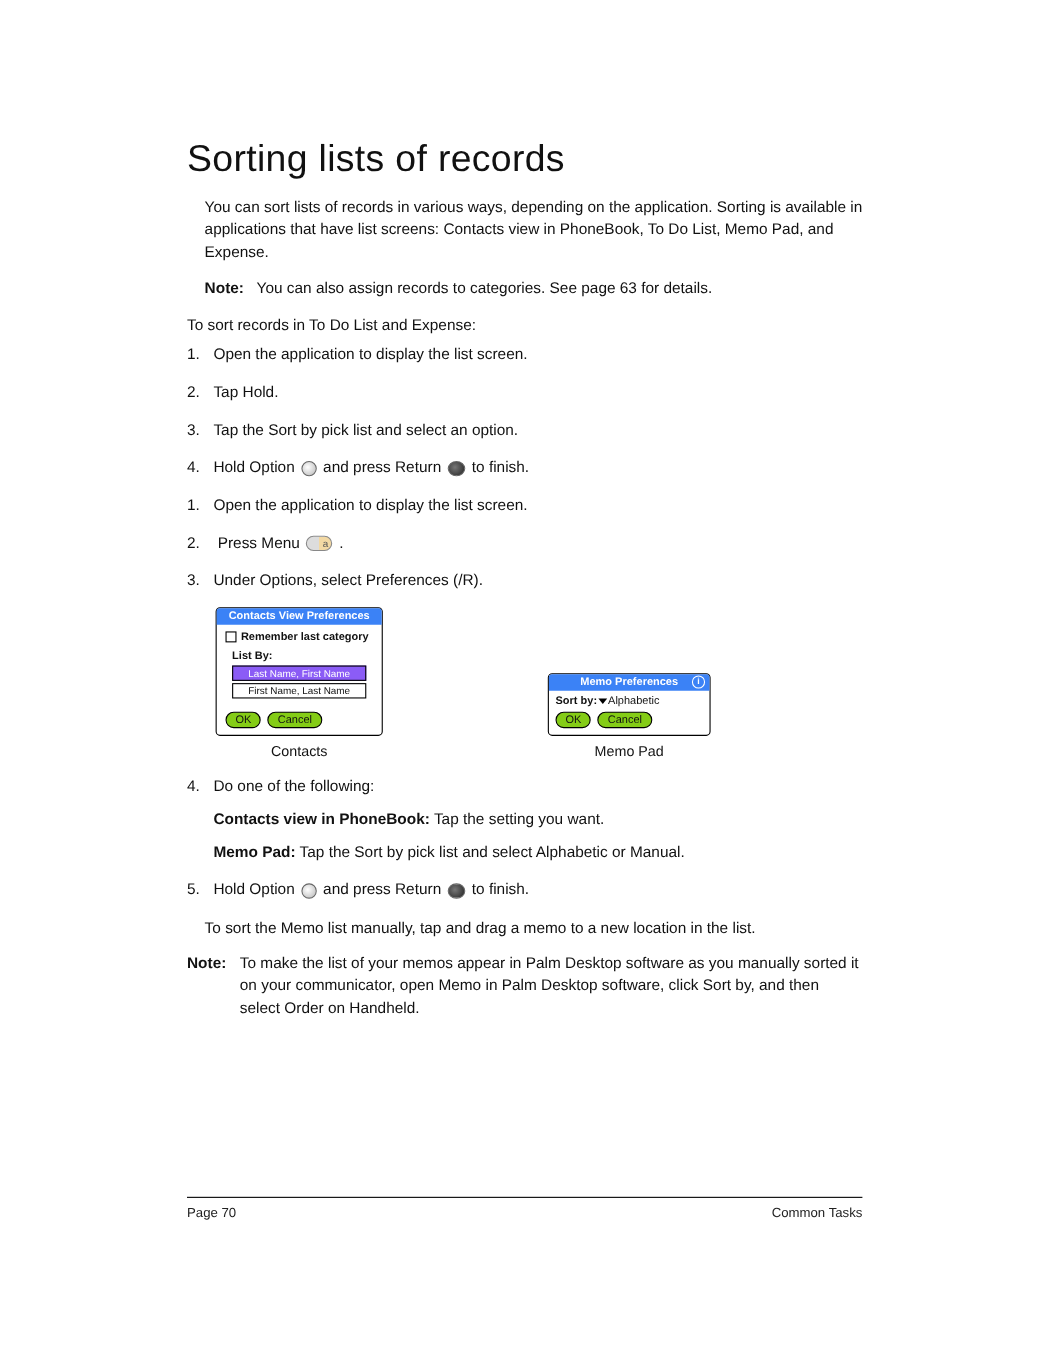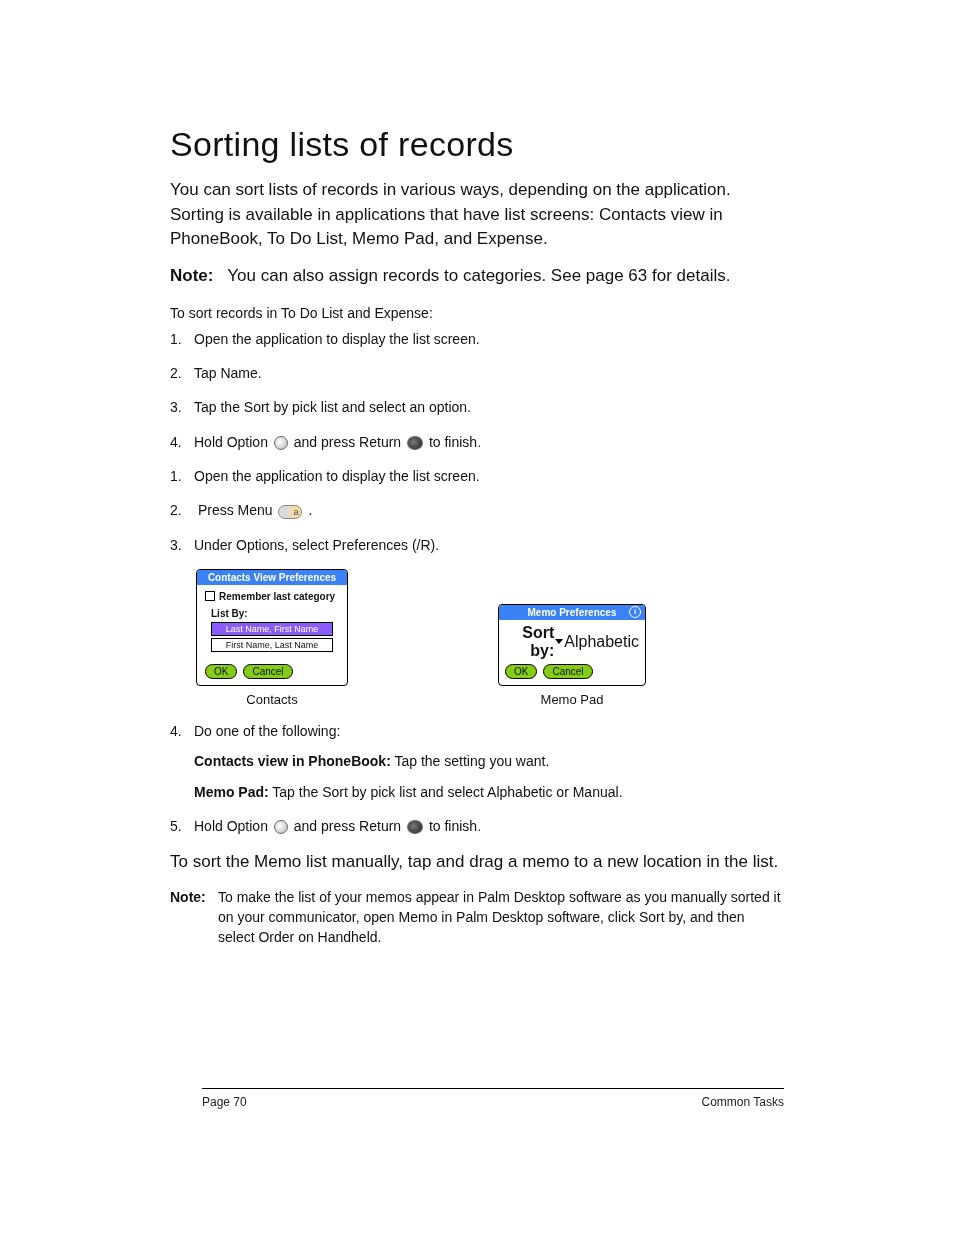--- a/index.html
+++ b/index.html
@@ -17,23 +17,23 @@
     right:170px;
     top:125px;
   }
   h1{
     font-weight:300;
     font-size:34px;
     margin:0 0 14px 0;
     letter-spacing:.3px;
   }
   p.body{
-    font-size:17px;
+    font-size:14px;
     line-height:1.45;
-    margin:0 0 12px 0;
+    margin:0 0 12px 16px;
   }
   p.sect{
     font-size:14px;
     line-height:1.45;
     margin:14px 0 6px 0;
   }
   .bold{font-weight:700;}
   
   ol.steps{
     list-style:none;
@@ -99,50 +99,50 @@
   .opt{border:1px solid #000;padding:1px 4px;margin:2px 6px;font-size:9px;text-align:center;}
   .opt.selected{background:#8b5cf6;color:#fff;}
   .dlg .btnrow{padding:4px 8px 6px 8px;display:flex;gap:6px;}
   .pill{
     border:1px solid #000;border-radius:8px;padding:0 8px;font-size:10px;line-height:13px;
     background:#84cc16;
   }
   
   .dlg.memo{width:146px;}
   .memo .bodyarea{padding:4px 6px 0 6px;}
-  .sortrow{display:flex;align-items:center;gap:1px;font-size:16px;text-align:right;}
+  .sortrow{display:flex;align-items:center;gap:1px;font-size:10px;text-align:right;}
   .sortrow .lbl{font-weight:700;}
   .tri{width:0;height:0;border-left:4px solid transparent;border-right:4px solid transparent;border-top:5px solid #000;display:inline-block;}
   .memo .btnrow{padding:4px 6px 6px 6px;}
   
   .subblock{margin:10px 0 0 0;font-size:14px;line-height:1.45;}
   
   .footer{
     position:absolute;left:170px;right:170px;top:1088px;
     border-top:1px solid #000;padding-top:6px;
-    display:flex;justify-content:space-between;font-size:12px;color:#222;margin-left:32px;
+    display:flex;justify-content:space-between;font-size:12px;color:#222;
   }
 </style>
 </head>
 <body>
 
 <div class="page">
   <h1>Sorting lists of records</h1>
 
   <p class="body">You can sort lists of records in various ways, depending on the application. Sorting is available in applications that have list screens: Contacts view in PhoneBook, To Do List, Memo Pad, and Expense.</p>
 
   <p class="body">
     <span class="bold">Note:</span>&nbsp;&nbsp;
     <span>You can also assign records to categories. See page 63 for details.</span>
   </p>
 
   <p class="sect">To sort records in To Do List and Expense:</p>
   <ol class="steps">
     <li><span class="num">1.</span><span>Open the application to display the list screen.</span></li>
-    <li><span class="num">2.</span><span>Tap Name.</span></li>
+    <li><span class="num">2.</span><span>Tap Hold.</span></li>
     <li><span class="num">3.</span><span>Tap the Sort by pick list and select an option.</span></li>
     <li><span class="num">4.</span>
       <span>Hold Option</span>
       <span class="inline-icon icon-option"></span>
       <span>and press Return</span>
       <span class="inline-icon icon-return"></span>
       <span>to finish.</span>
     </li>
   </ol>
 

